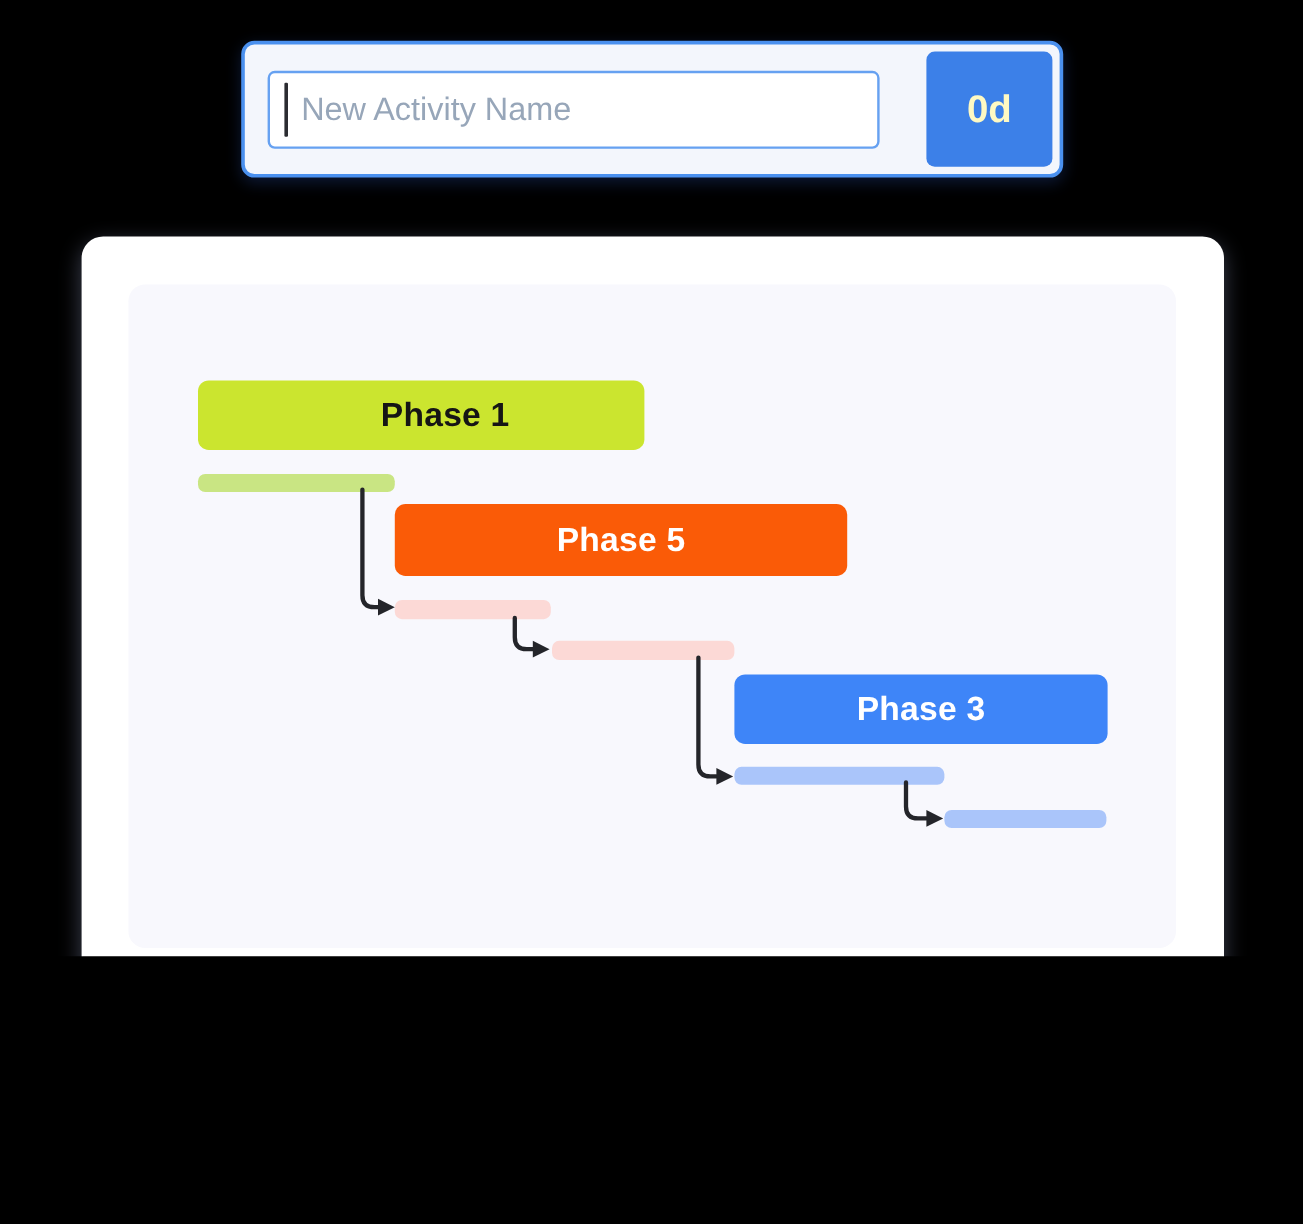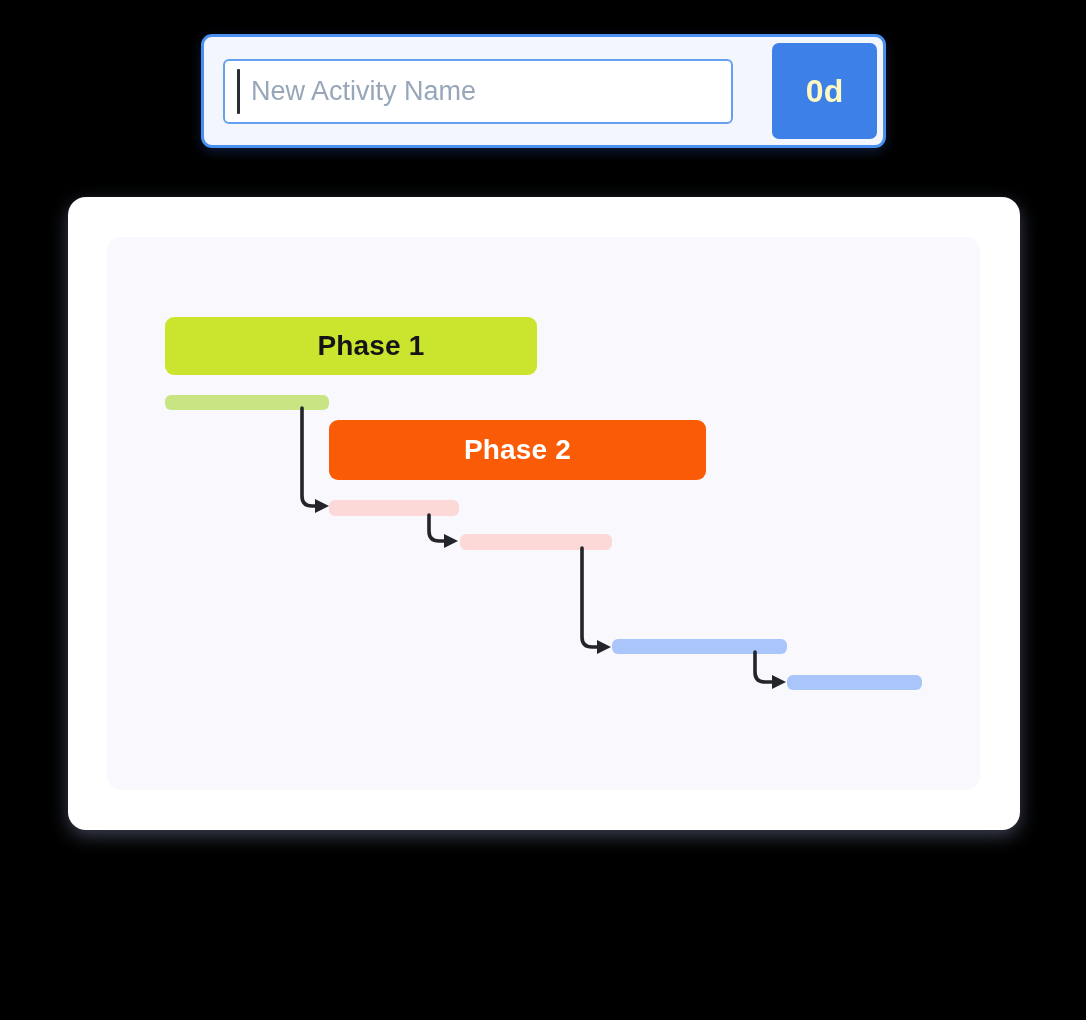--- a/index.html
+++ b/index.html
@@ -3,21 +3,21 @@
 <meta charset="utf-8">
 <style>
   html, body {
     margin: 0;
     padding: 0;
     background: #000000;
   }
   .stage {
     position: relative;
     width: 1086px;
-    height: 1020px;
+    height: 797px;
     overflow: hidden;
     font-family: "Liberation Sans", sans-serif;
     text-decoration: underline;
   }
 
   
   .activity-widget {
     position: absolute;
     left: 201px;
     top: 34px;
@@ -156,21 +156,24 @@
   </div>
 
   <div class="card" style="background-color: rgb(255, 255, 255);">
     <div class="panel" style="background-color: rgb(248, 248, 253);"></div>
   </div>
 
   <div id="phase1-header" class="phase-header" style="background-color: rgb(203, 229, 47);">
     <span class="phase-label" style="color: rgb(21, 21, 21);">Phase 1</span>
   </div>
   <div id="phase2-header" class="phase-header" style="background-color: rgb(250, 91, 7);">
-    <span class="phase-label" style="color: rgb(255, 255, 255);">Phase 2</span>
+    <span class="phase-label" style="color: rgb(255, 255, 255);">Phase 5</span>
+  </div>
+  <div id="phase3-header" class="phase-header" style="background-color: rgb(62, 133, 248);">
+    <span class="phase-label" style="color: rgb(255, 255, 255);">Phase 3</span>
   </div>
 
   <div id="phase1-bar1" class="gantt-bar" style="background-color: rgb(201, 229, 131);"></div>
   <div id="phase2-bar1" class="gantt-bar" style="background-color: rgb(252, 217, 214);"></div>
   <div id="phase2-bar2" class="gantt-bar" style="background-color: rgb(252, 217, 214);"></div>
   <div id="phase3-bar1" class="gantt-bar" style="background-color: rgb(170, 197, 250);"></div>
   <div id="phase3-bar2" class="gantt-bar" style="background-color: rgb(170, 197, 250);"></div>
 
   <svg class="connectors" width="1086" height="1020" viewBox="0 0 1086 1020">
     <defs>

